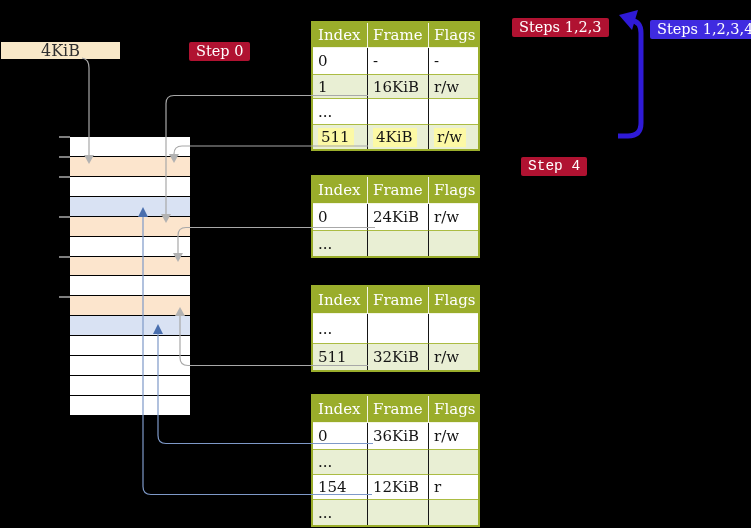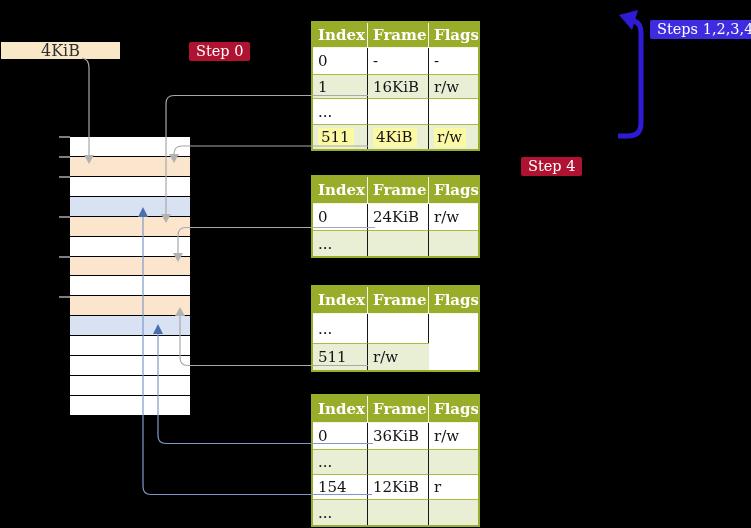--- a/index.html
+++ b/index.html
@@ -15,59 +15,60 @@
   
   .badge{
     position:absolute;height:17px;line-height:17px;padding:1px 7px;
     color:#fff;font-size:14.5px;border-radius:2px;white-space:nowrap;
   }
   .badge.red{background:#b01231;}
   .badge.blue{background:#3f2be0;}
   #badge-step0{left:189px;top:42px;text-align:center;}
   #badge-steps123{left:512px;top:18px;}
   #badge-steps1234{left:650px;top:20px;}
-  #badge-step4{left:521px;top:157px;}
+  #badge-step4{left:521px;top:157px;font-family:Liberation Mono, monospace;}
   
   .memory-column{
     position:absolute;left:70px;top:137px;width:120px;height:278px;
     display:flex;flex-direction:column;gap:1px;background:#000;
   }
   .memory-row{flex:1;}
   .tick{position:absolute;left:59px;width:11px;height:2px;background:#7f7f7f;}
   
   .ptable{
     position:absolute;left:311px;width:169px;box-sizing:border-box;
     border:2px solid #9aad2b;background:#fff;display:grid;
     grid-template-columns:55px 61px 1fr;
   }
   .cell{
     box-sizing:border-box;display:flex;align-items:center;
     padding-left:5px;font-size:15px;overflow:hidden;white-space:nowrap;
   }
   .cell.th{
-    background:#9aad2b;color:#fff;font-weight:bold;
+    background:#9aad2b;color:#fff;font-weight:normal;
     border-bottom:1px solid #f2f5e3;
   }
   .cell.th.c0,.cell.th.c1{border-right:1px solid #f2f5e3;}
   .cell.td{color:#141414;background:#fff;}
   .cell.td.c0,.cell.td.c1{border-right:1px solid #161616;}
   .cell.td.sep{border-top:1px solid #abbc43;}
   .cell.td.shaded{background:#e9efd4;}
   .hl{background:#fcf9a5;padding:0 4px 1px 3px;}
   
   #arrow-layer{position:absolute;left:0;top:0;z-index:5;pointer-events:none;}
 </style>
 </head>
 <body>
 
 <div id="canvas">
 
   <div class="page-size-label">4KiB</div>
 
   <div class="badge red" id="badge-step0">Step 0</div>
+  <div class="badge red" id="badge-steps123">Steps 1,2,3</div>
   <div class="badge blue" id="badge-steps1234">Steps 1,2,3,4</div>
   <div class="badge red" id="badge-step4">Step 4</div>
 
   <div class="memory-column" id="memory-column">
       <div class="memory-row" style="background: rgb(255, 255, 255);"></div>
       <div class="memory-row" style="background: rgb(252, 229, 205);"></div>
       <div class="memory-row" style="background: rgb(255, 255, 255);"></div>
       <div class="memory-row" style="background: rgb(217, 226, 243);"></div>
       <div class="memory-row" style="background: rgb(252, 229, 205);"></div>
       <div class="memory-row" style="background: rgb(255, 255, 255);"></div>
@@ -123,20 +124,21 @@
       <div class="cell td c2 sep shaded"></div>
     </div>
   <div class="ptable" style="top:285px;grid-template-rows:27px 29px 27px;">
       <div class="cell th c0">Index</div>
       <div class="cell th c1">Frame</div>
       <div class="cell th c2">Flags</div>
       <div class="cell td c0">...</div>
       <div class="cell td c1"></div>
       <div class="cell td c2"></div>
       <div class="cell td c0 sep shaded">511</div>
+      <div class="cell td c1 sep shaded">32KiB</div>
       <div class="cell td c2 sep shaded">r/w</div>
     </div>
   <div class="ptable" style="top:394px;grid-template-rows:27px 26px 25px 25px 26px;">
       <div class="cell th c0">Index</div>
       <div class="cell th c1">Frame</div>
       <div class="cell th c2">Flags</div>
       <div class="cell td c0">0</div>
       <div class="cell td c1">36KiB</div>
       <div class="cell td c2">r/w</div>
       <div class="cell td c0 sep shaded">...</div>

